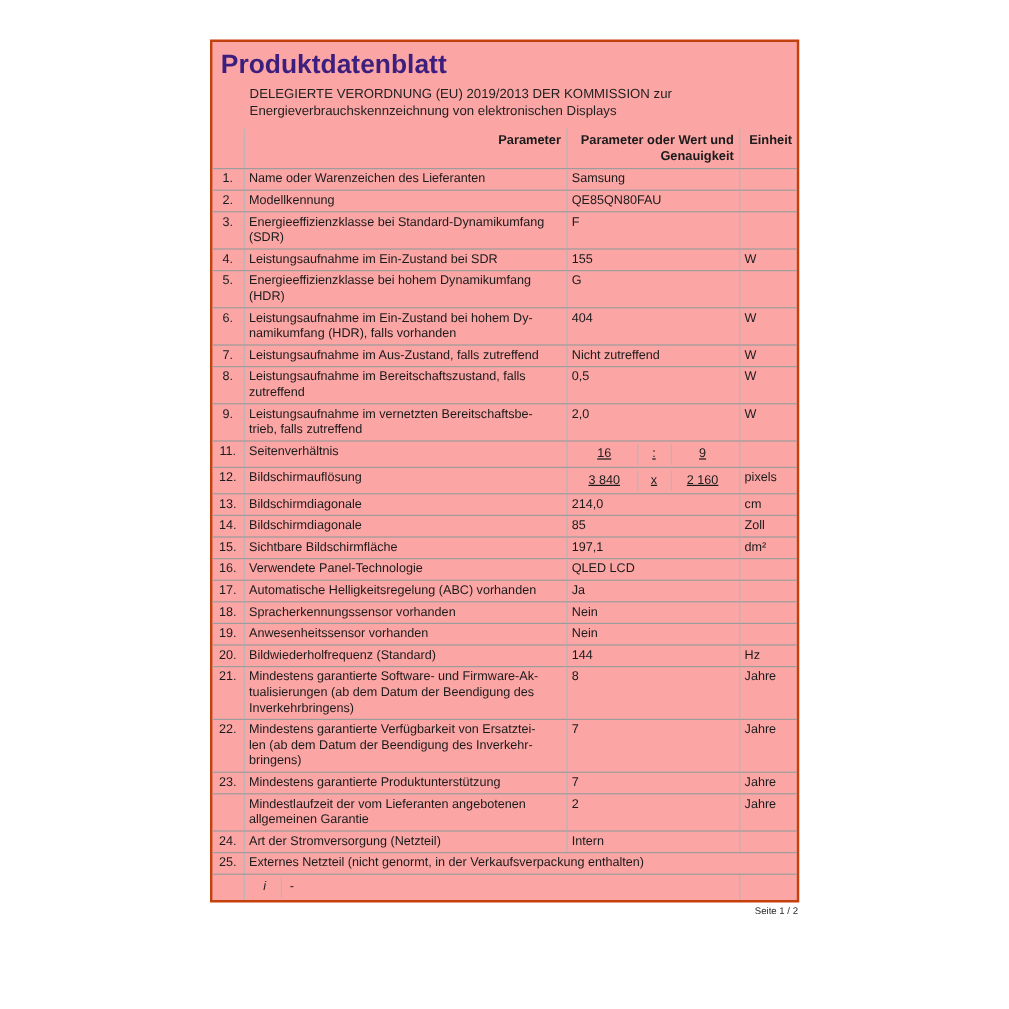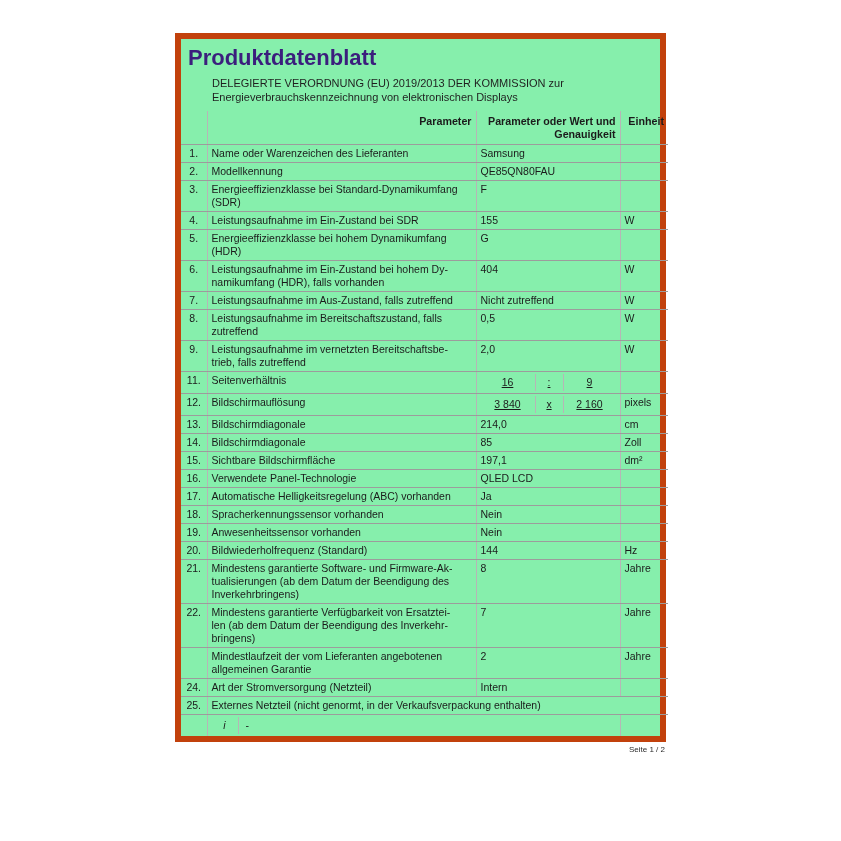--- a/index.html
+++ b/index.html
@@ -1,21 +1,21 @@
 <!DOCTYPE html>
 <html><head>
 <meta charset="utf-8">
 <style>
   html, body { margin:0; padding:0; }
   body {
     width:841px; height:841px; background:#ffffff;
     font-family:"Liberation Sans", sans-serif; color:#1b1b1b;
   }
   .wrap { width:491px; margin:33px auto 0 auto; }
-  .page { border:6px solid #c2410c; background:#86efac; box-sizing:border-box; }
+  .page { border:2px solid #c2410c; background:#fca5a5; box-sizing:border-box; }
   .page-header { padding:7px 8px 7px 7px; }
   .title {
     margin:0 0 7px 0; font-size:22px; line-height:24px;
     font-weight:bold; color:#3b1e7d;
   }
   .subtitle { font-size:11px; line-height:13.5px; color:#1f1f1f;margin-left:24px; }
   table.pd { width:100%; border-collapse:collapse; table-layout:fixed; }
   table.pd th, table.pd td {
     border:1px solid; border-color:#9c9c9c #b6b6b6;
     vertical-align:top; font-size:10.5px; line-height:13px;
@@ -223,20 +223,26 @@
           </tr>
           <tr>
             <td class="c-num">22.</td>
             <td class="c-param">Mindestens garantierte Verfügbarkeit von Ersatztei-
 len (ab dem Datum der Beendigung des Inverkehr-
 bringens)</td>
             <td class="c-val v-right">7</td>
             <td class="c-unit">Jahre</td>
           </tr>
           <tr>
+            <td class="c-num">23.</td>
+            <td class="c-param">Mindestens garantierte Produktunterstützung</td>
+            <td class="c-val v-right">7</td>
+            <td class="c-unit">Jahre</td>
+          </tr>
+          <tr>
             <td class="c-num"></td>
             <td class="c-param">Mindestlaufzeit der vom Lieferanten angebotenen
 allgemeinen Garantie</td>
             <td class="c-val v-right">2</td>
             <td class="c-unit">Jahre</td>
           </tr>
           <tr>
             <td class="c-num">24.</td>
             <td class="c-param">Art der Stromversorgung (Netzteil)</td>
             <td class="c-val v-left">Intern</td>

